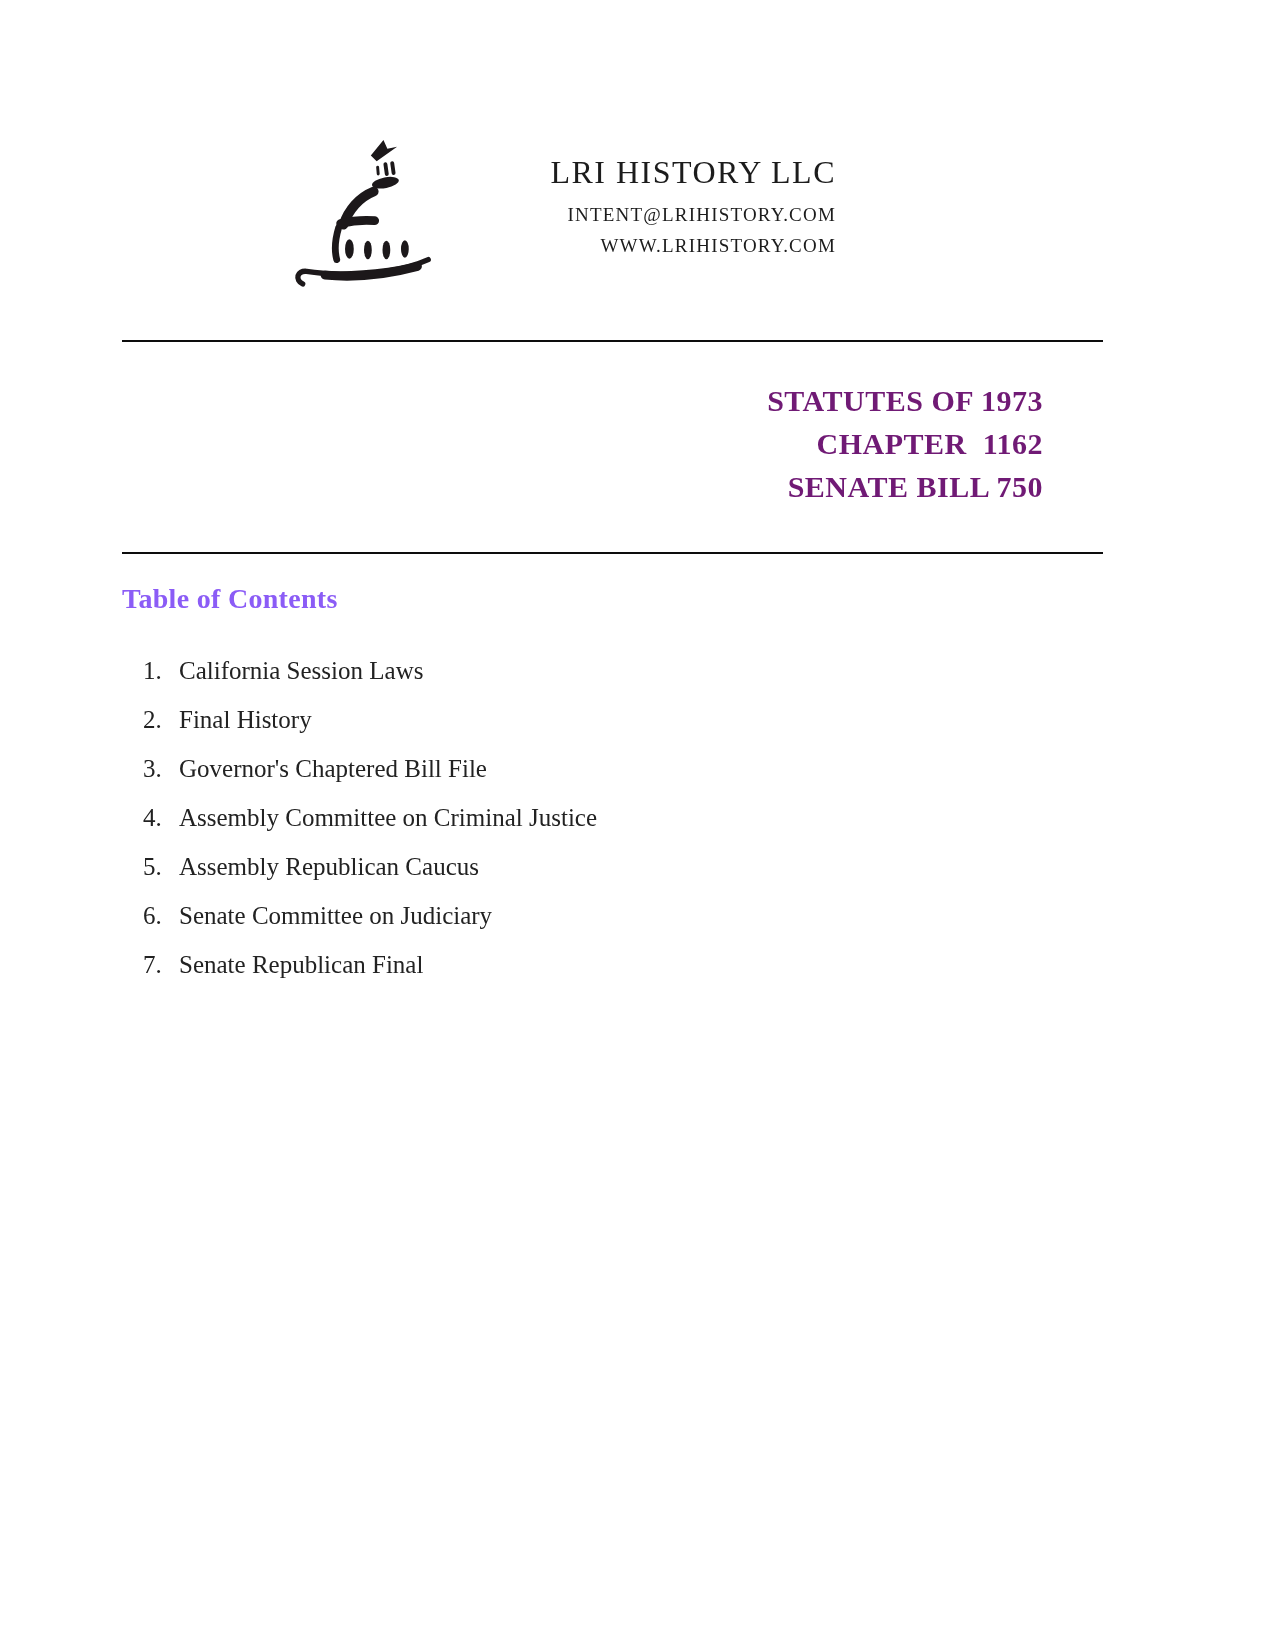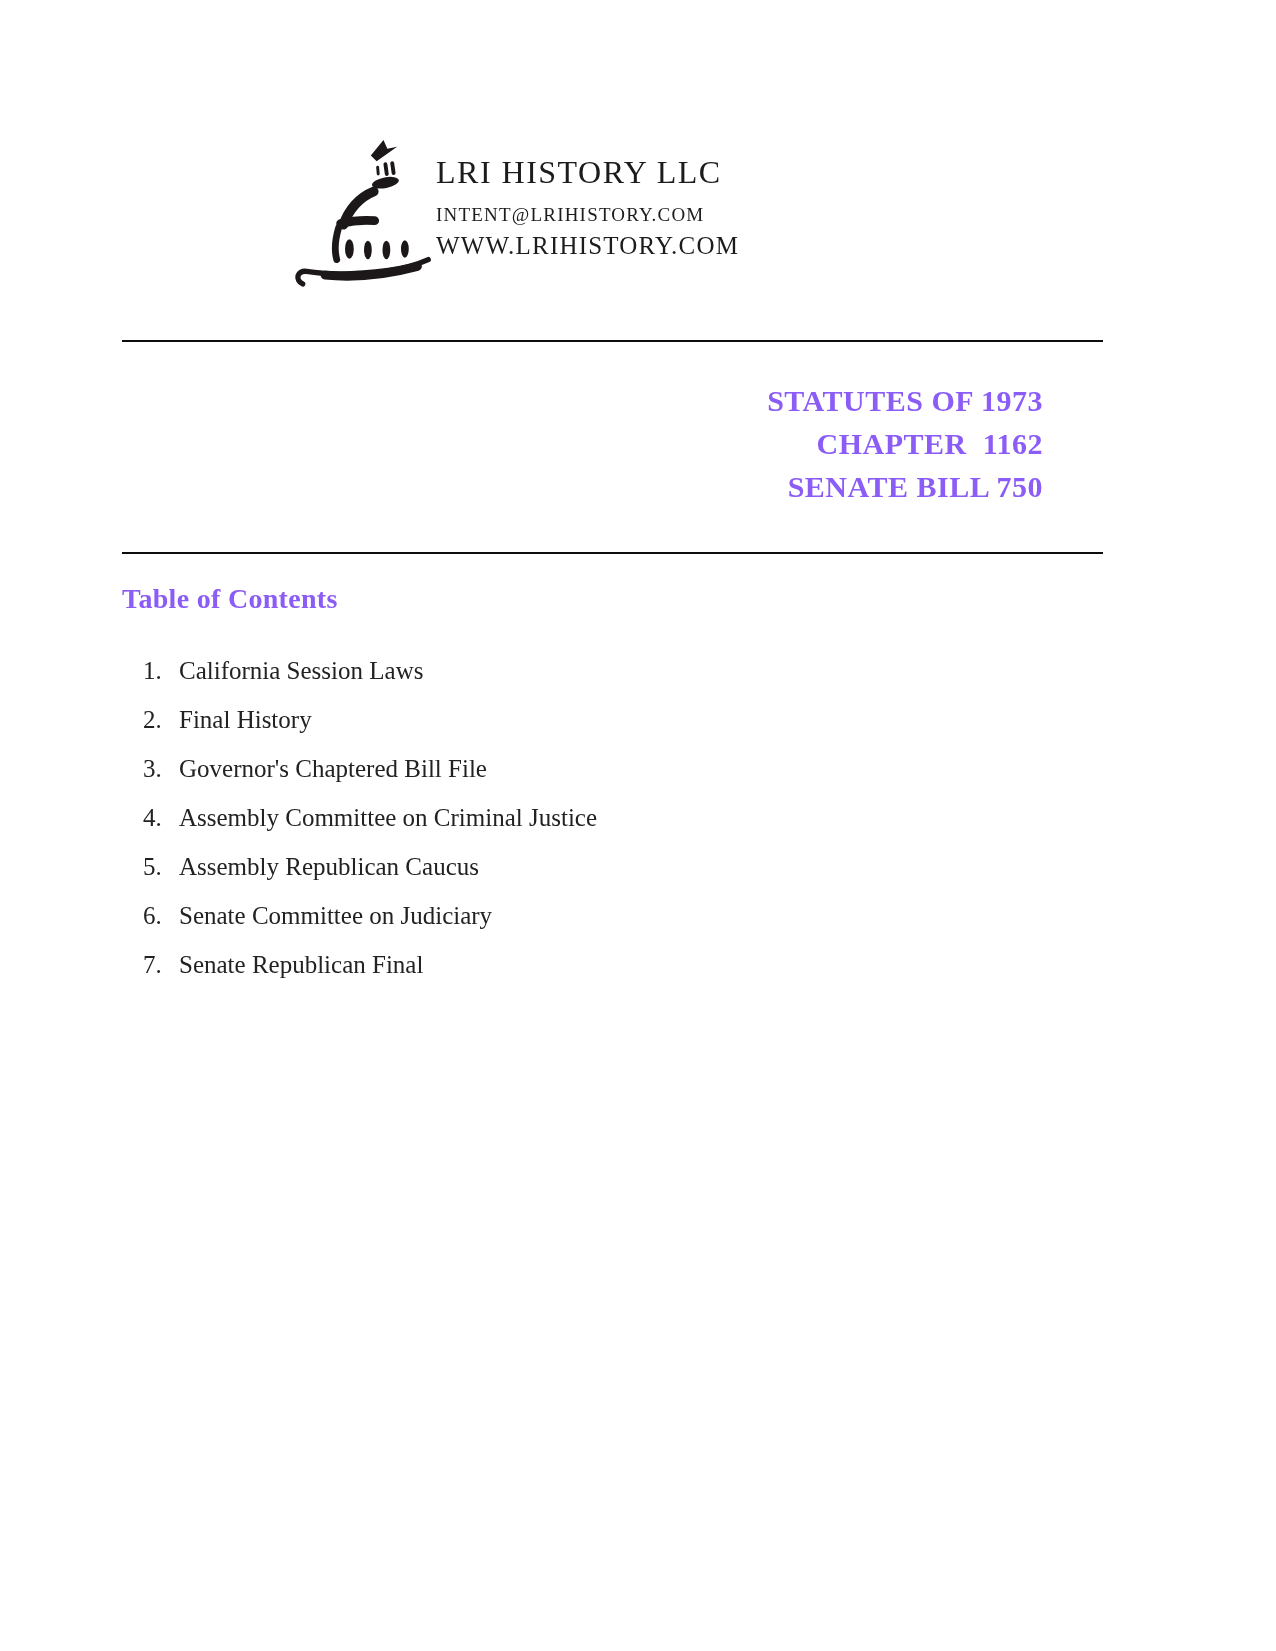--- a/index.html
+++ b/index.html
@@ -21,40 +21,40 @@
   .logo {
     position: absolute;
     left: 291px;
     top: 126px;
     width: 146px;
     height: 166px;
   }
   .logo svg { width: 100%; height: 100%; display: block; }
   .brand-line {
     position: absolute;
-    left: 436px;
+    left: 424px;
     width: 412px;
-    text-align: left;
+    text-align: right;
     color: #1c1c1c;
   }
   .company {
     top: 152px;
     font-size: 32px;
     letter-spacing: 1.5px;
     line-height: 40px;
   }
   .email {
     top: 203px;
     font-size: 19px;
     letter-spacing: 1.2px;
     line-height: 24px;
   }
   .website {
     top: 234px;
-    font-size: 25px;
+    font-size: 19px;
     letter-spacing: 1.2px;
     line-height: 24px;
   }
   .phone {
     top: 263px;
     font-size: 17px;
     letter-spacing: 0.4px;
     line-height: 22px;
   }
   
@@ -69,21 +69,21 @@
   .rule-bottom { top: 552px; }
   
   .reference {
     position: absolute;
     left: 640px;
     top: 379px;
     width: 403px;
     text-align: right;
     font-weight: bold;
     font-size: 30px;
-    color: #8b5cf6;
+    color: #701a75;
     letter-spacing: 0.5px;
   }
   .reference .ref-line {
     line-height: 43px;
     white-space: pre; 
   }
   
   .toc-heading {
     position: absolute;
     left: 122px;

